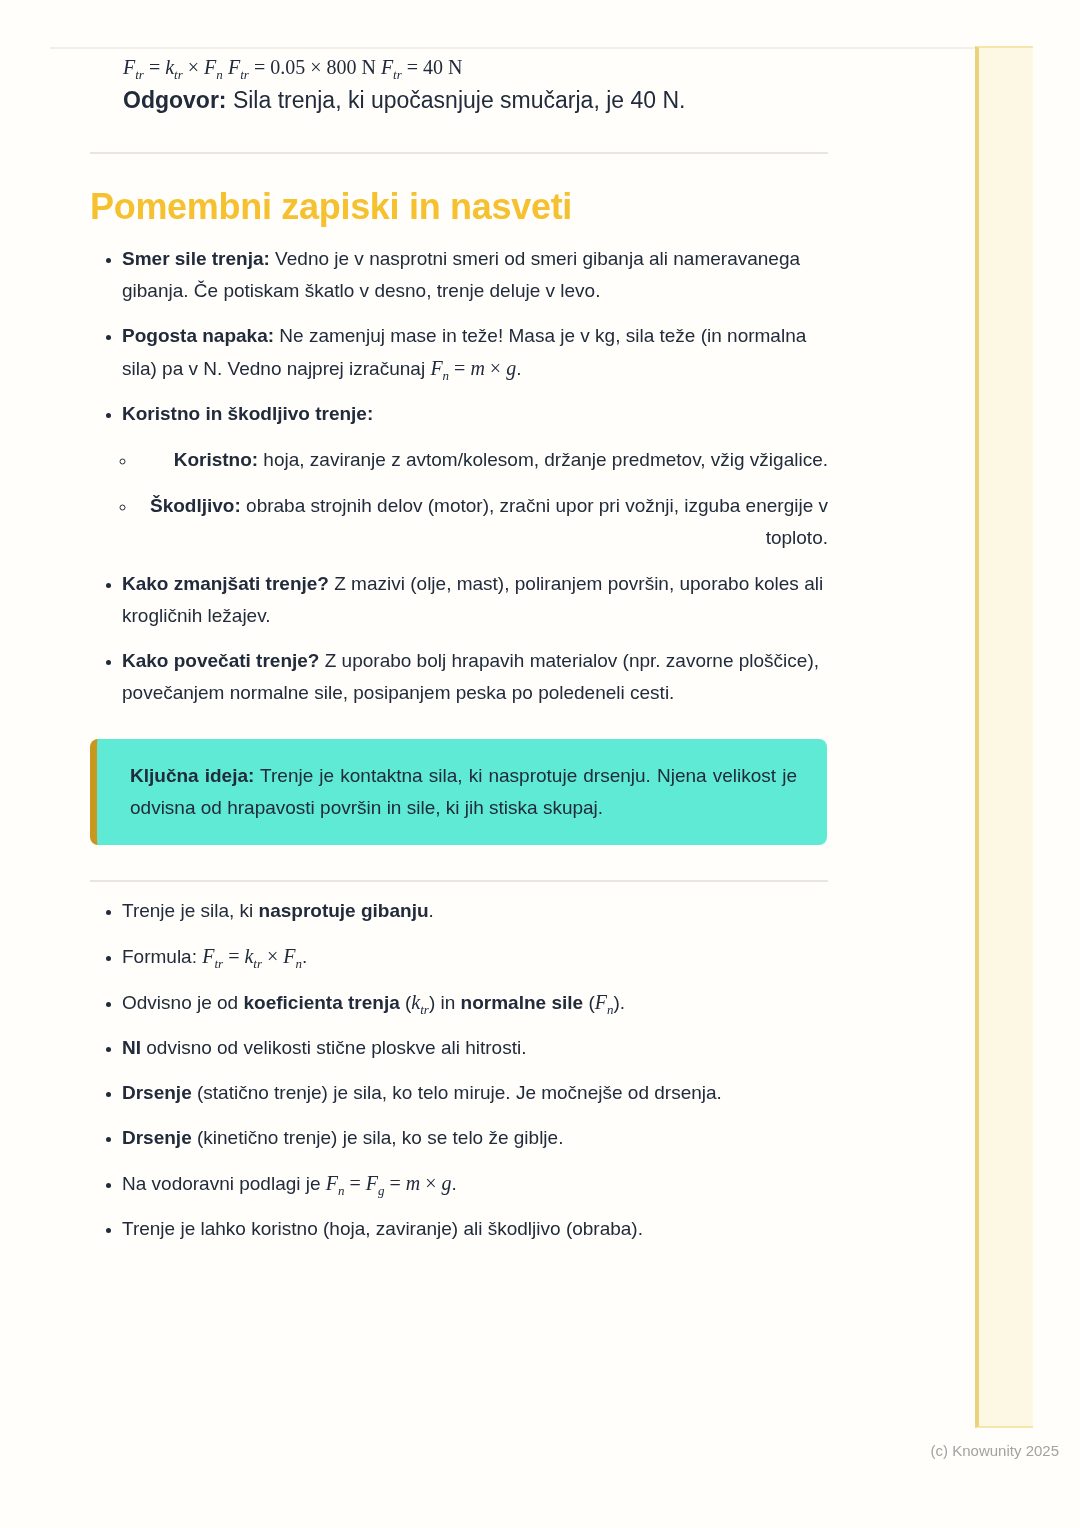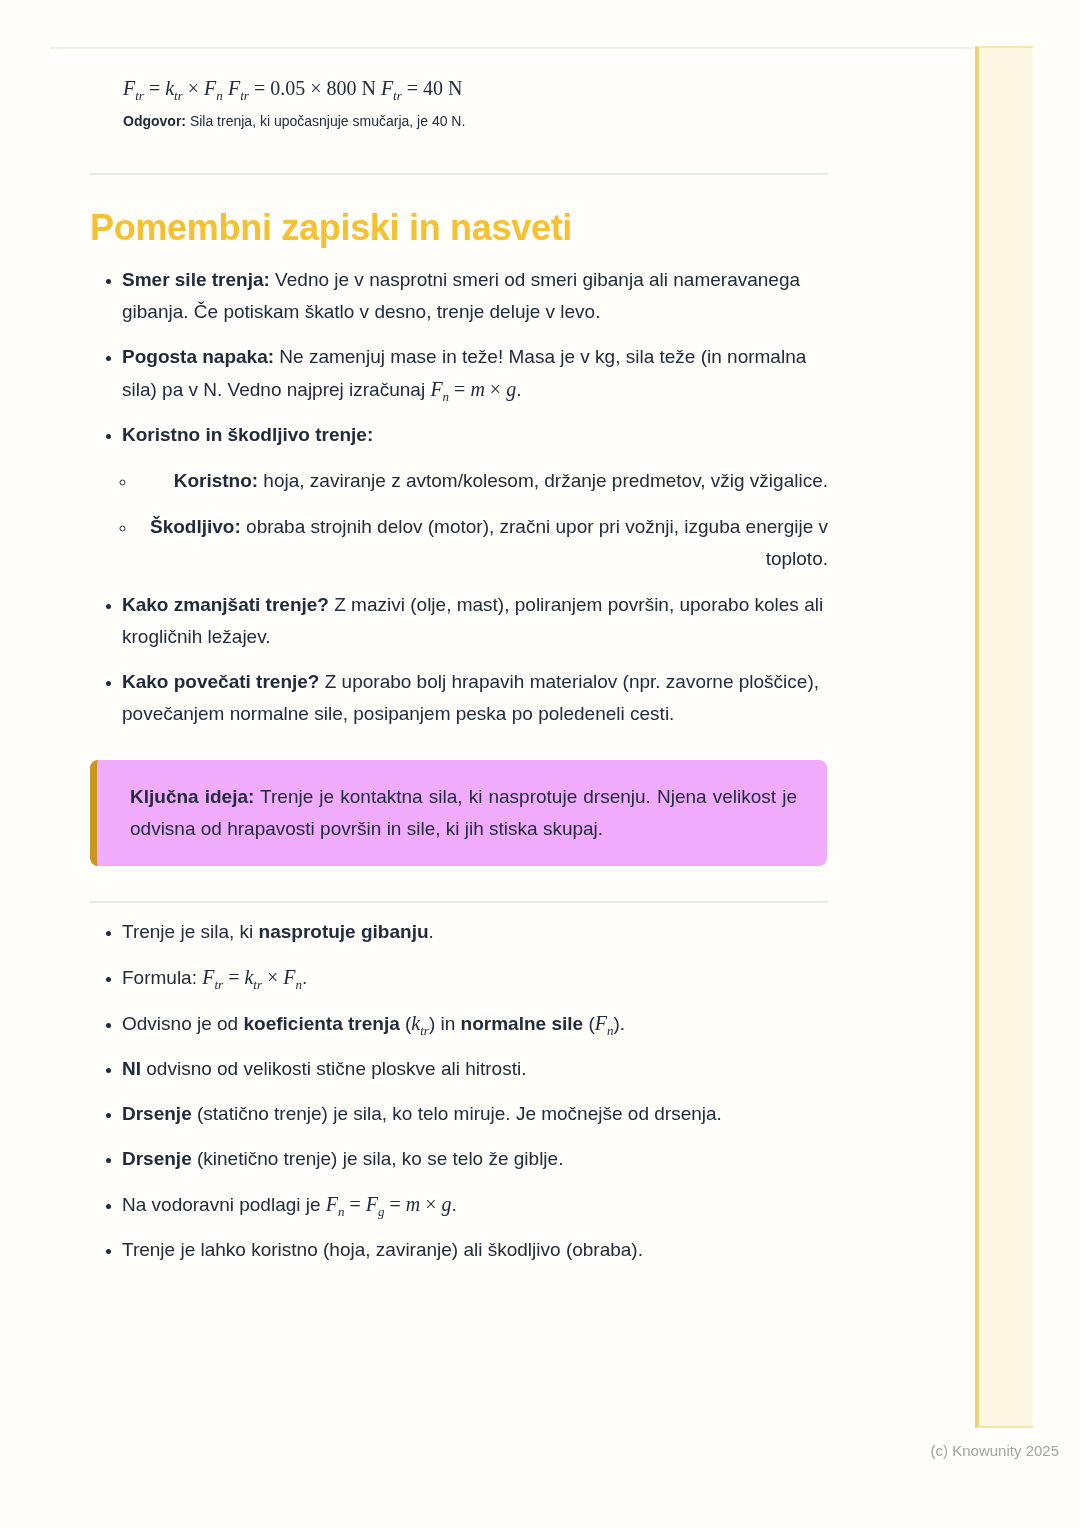--- a/index.html
+++ b/index.html
@@ -13,25 +13,25 @@
   }
   .top-hairline{
     position:absolute;left:50px;top:47px;width:926px;height:2px;
     background:#F2EFE7;
   }
   .content{
     position:absolute;left:90px;top:50px;width:738px;
   }
   .solution-line{
     margin:0;padding-left:33px;
-    font-size:14px;line-height:33px;
+    font-size:23px;line-height:33px;
   }
   .formula-line{
     font-family:"Liberation Serif",serif;
-    font-size:21px;line-height:34px;margin-top:21px;
+    font-size:21px;line-height:34px;
   }
   .divider{
     border:none;border-top:2px solid #E9E6DF;
     margin:35px 0 0 0;width:100%;
   }
   .section-title{
     margin:37px 0 20px 0;
     font-size:36px;line-height:32px;font-weight:700;
     color:#F5C130;
     letter-spacing:-0.3px;
@@ -51,21 +51,21 @@
   .p-math{
     font-family:"Liberation Serif",serif;
     font-size:20px;
   }
   .p-math i{font-style:italic;}
   .p-math sub{
     font-style:italic;font-size:13px;line-height:0;
   }
   .callout{
     margin-top:30px;
-    background:#f0abfc;
+    background:#5eead4;
     border-left:7px solid #C9961F;
     border-radius:8px;
     padding:21px 30px 21px 33px;
     box-sizing:border-box;
     width:737px;
   }
   .callout p{
     margin:0;font-size:19px;line-height:32px;
     text-align:justify;
   }

